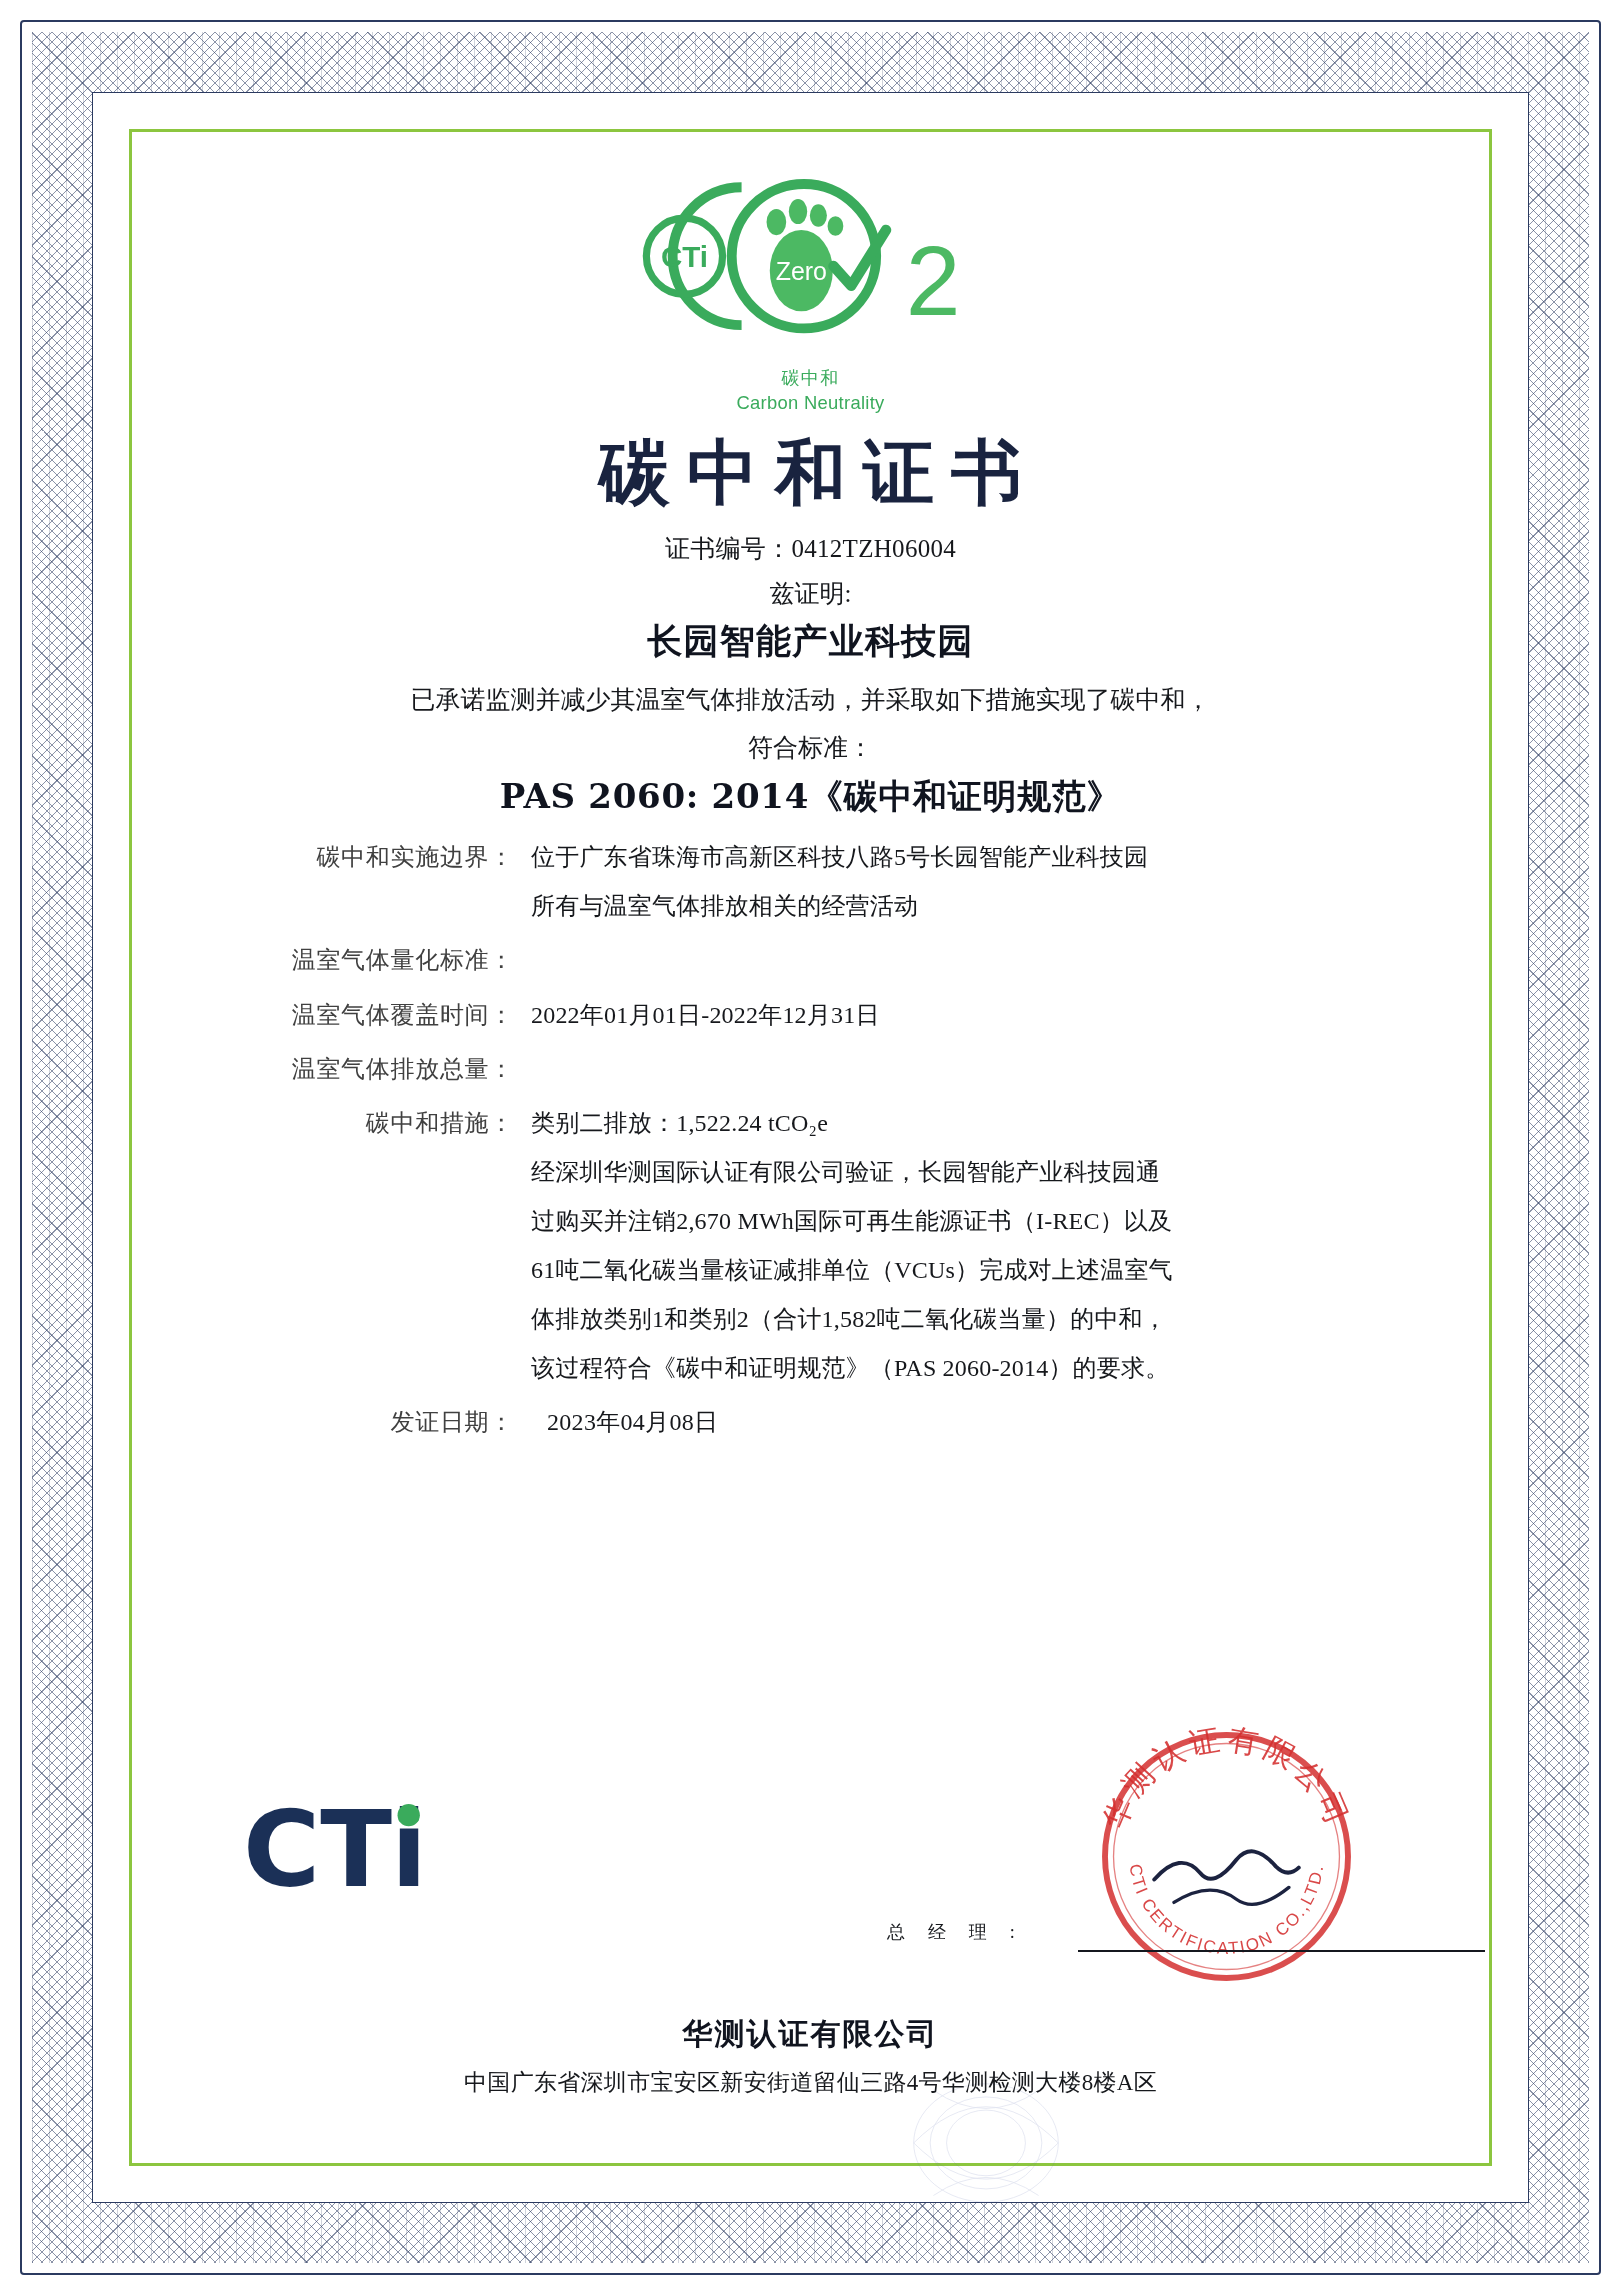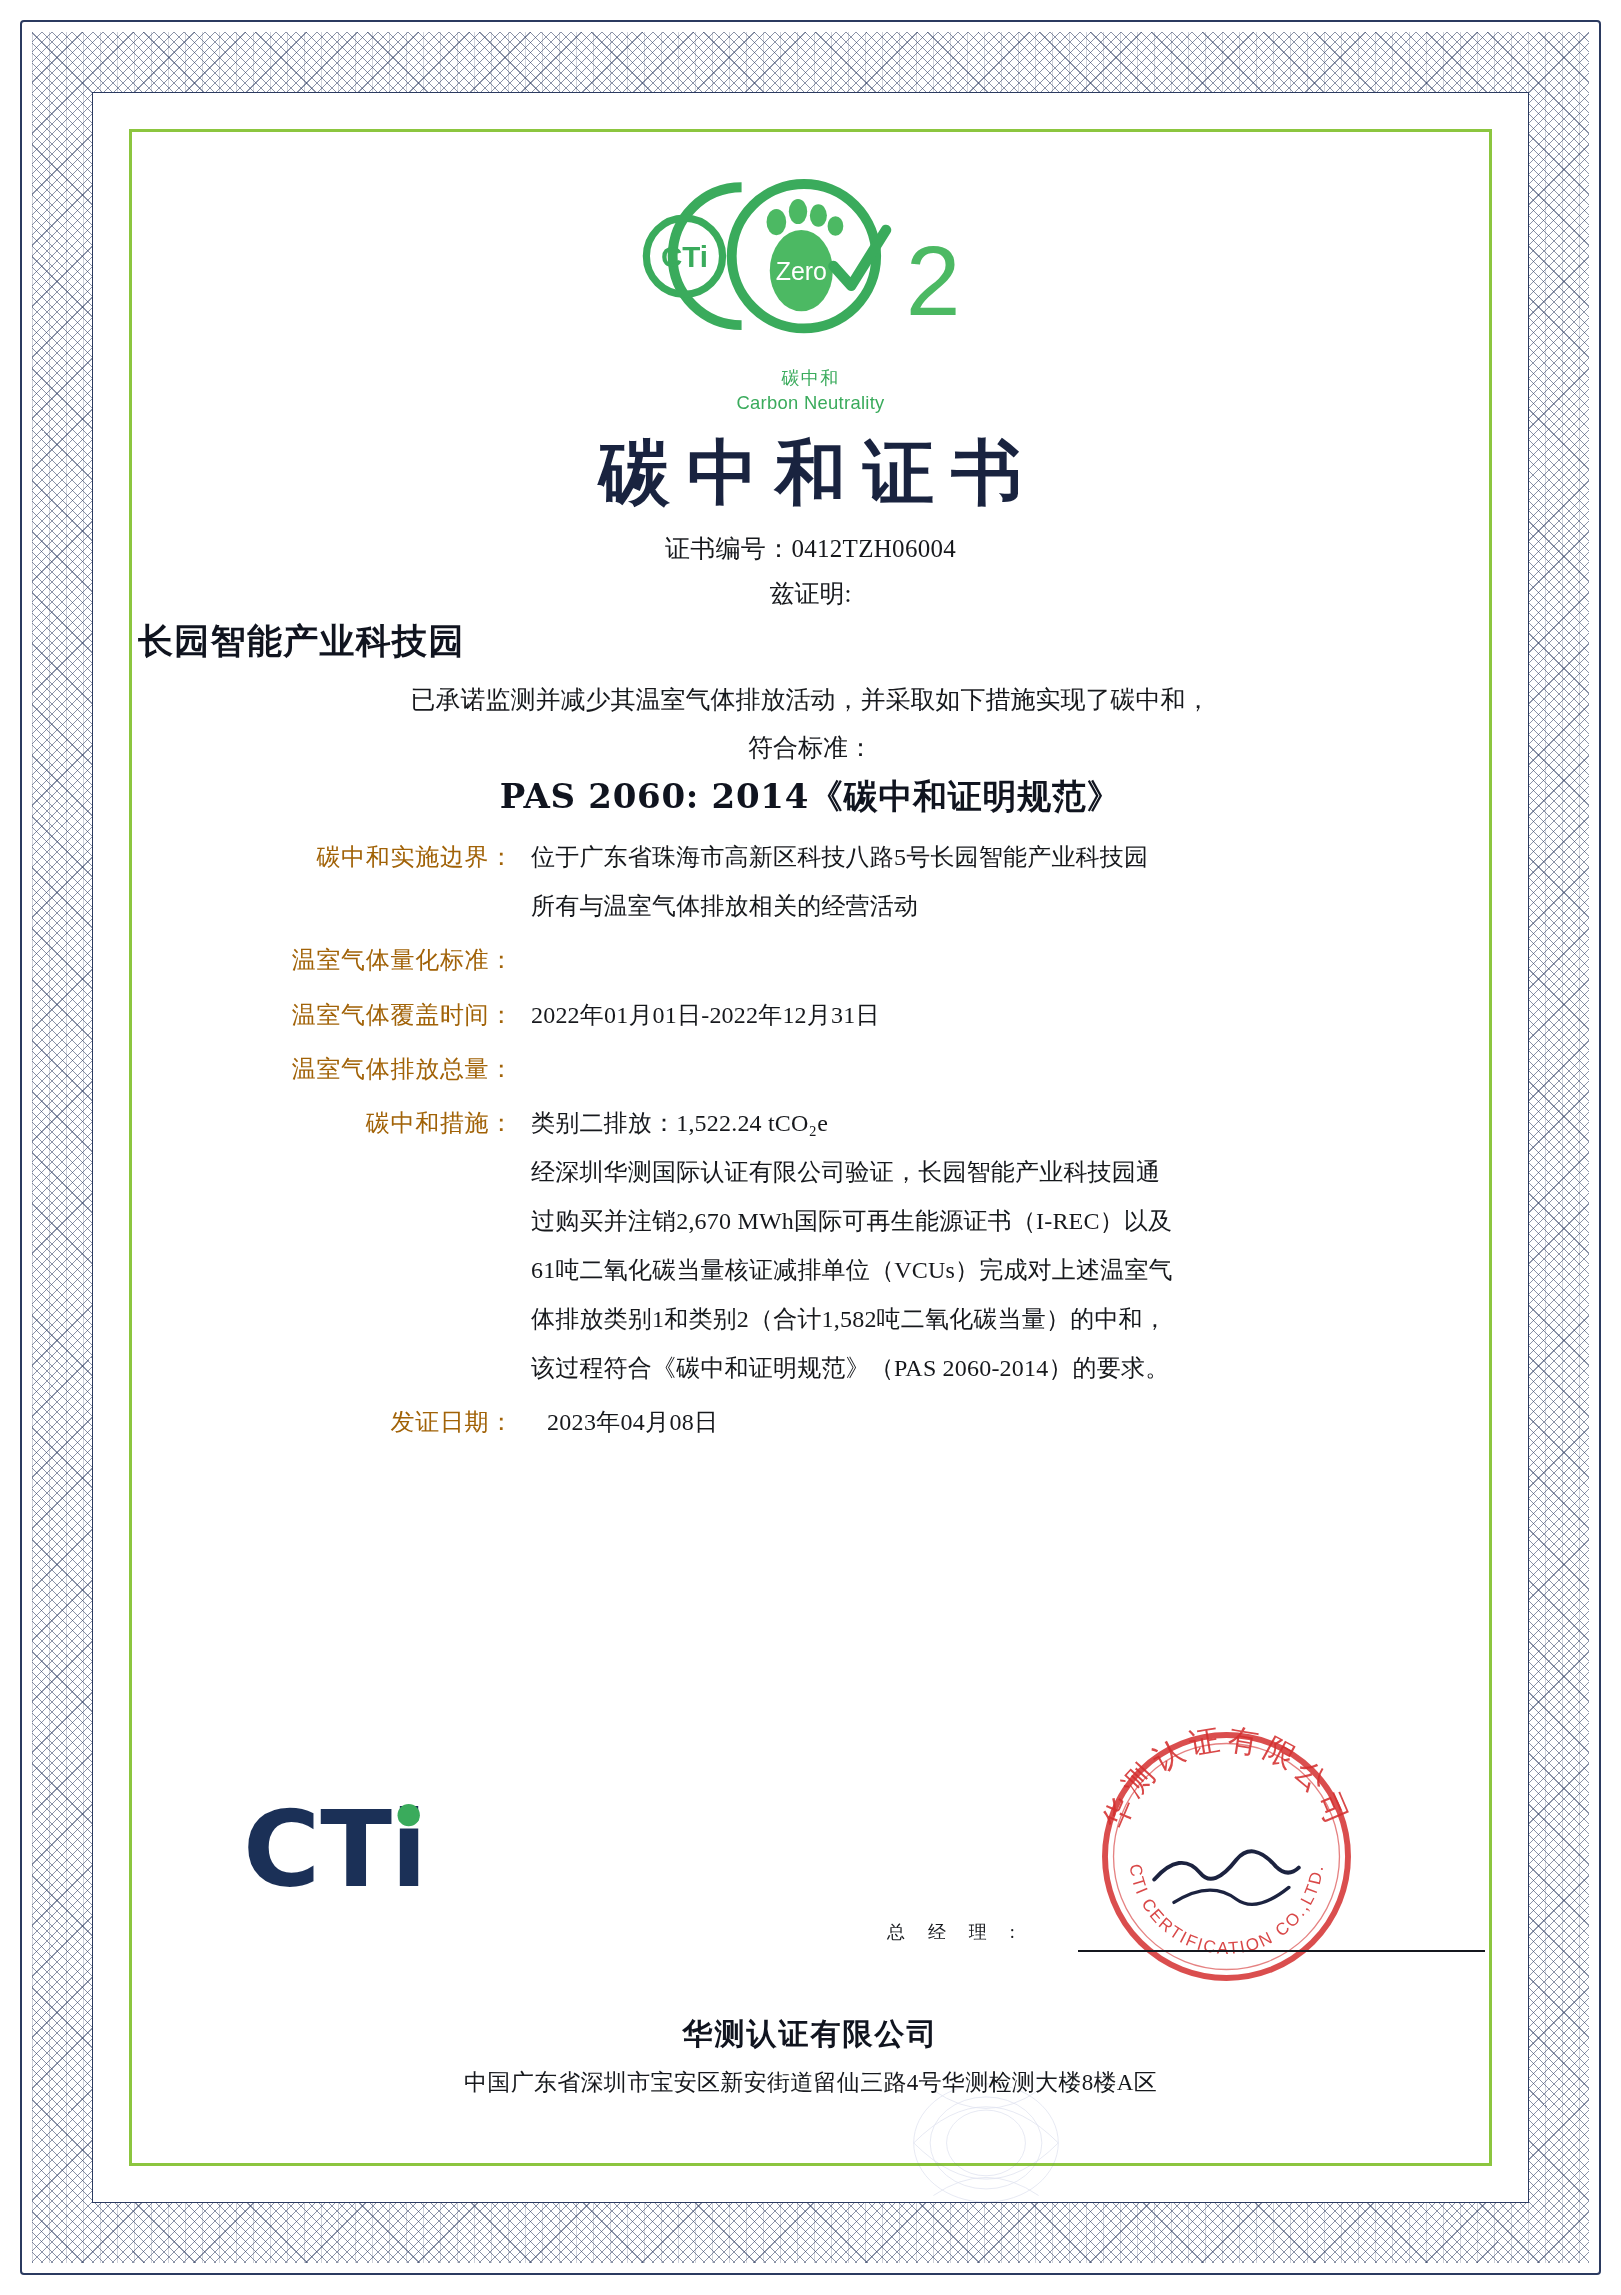--- a/index.html
+++ b/index.html
@@ -106,21 +106,21 @@
   .certify-line {
     position: absolute;
     top: 439px; left: 0; right: 0;
     text-align: center;
     font-size: 25px;
     color: #16181c;
   }
   .company-name {
     position: absolute;
     top: 480px; left: 0; right: 0;
-    text-align: left;
+    text-align: center;
     font-family: "DejaVu Serif", serif;
     font-weight: bold;
     font-size: 35px;
     letter-spacing: 1.3px;
     color: #10141f;
   }
   .pledge-line {
     position: absolute;
     top: 545px; left: 0; right: 0;
     text-align: center;
@@ -156,21 +156,21 @@
     display: flex;
     align-items: flex-start;
     margin-bottom: 5.3px;
   }
   .field-label {
     width: 283px;
     flex: 0 0 283px;
     text-align: right;
     font-size: 24px;
     line-height: 49px;
-    color: #a16207;
+    color: #404040;
     padding-right: 17px;
     box-sizing: border-box;
     letter-spacing: 0.7px;
   }
   .field-value {
     flex: 1;
     font-size: 24px;
     line-height: 49px;
     color: #16181c;
     letter-spacing: 0.2px;

